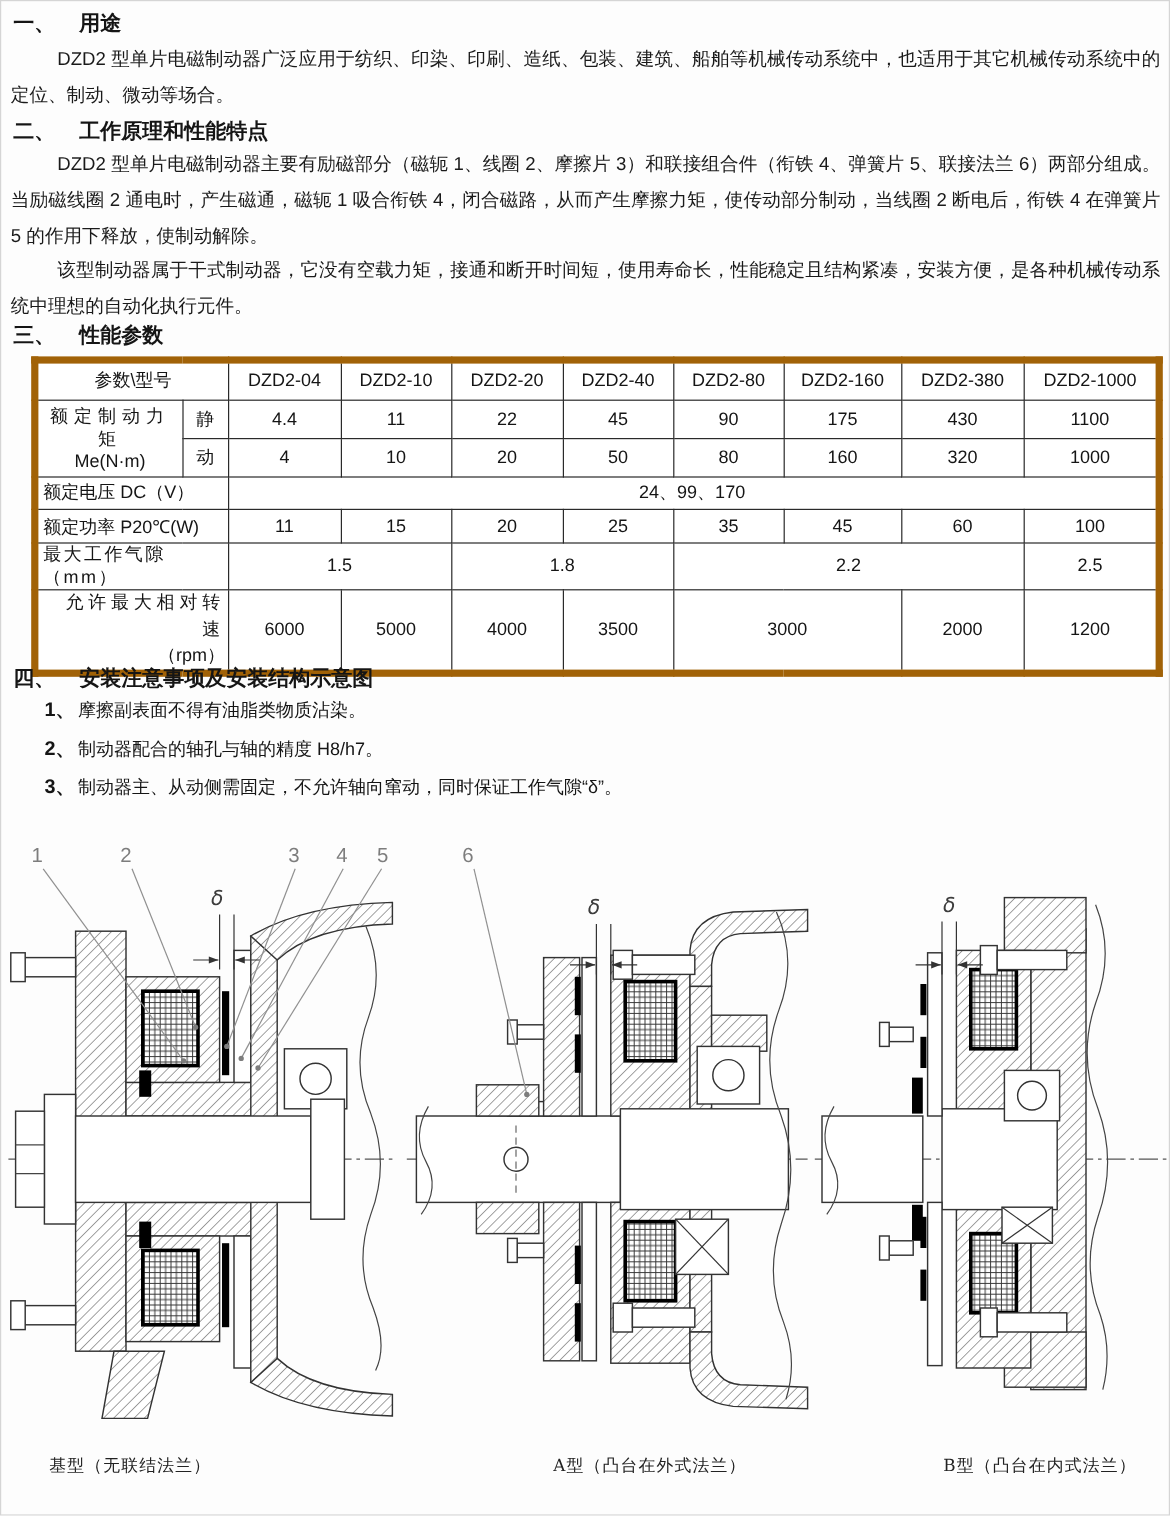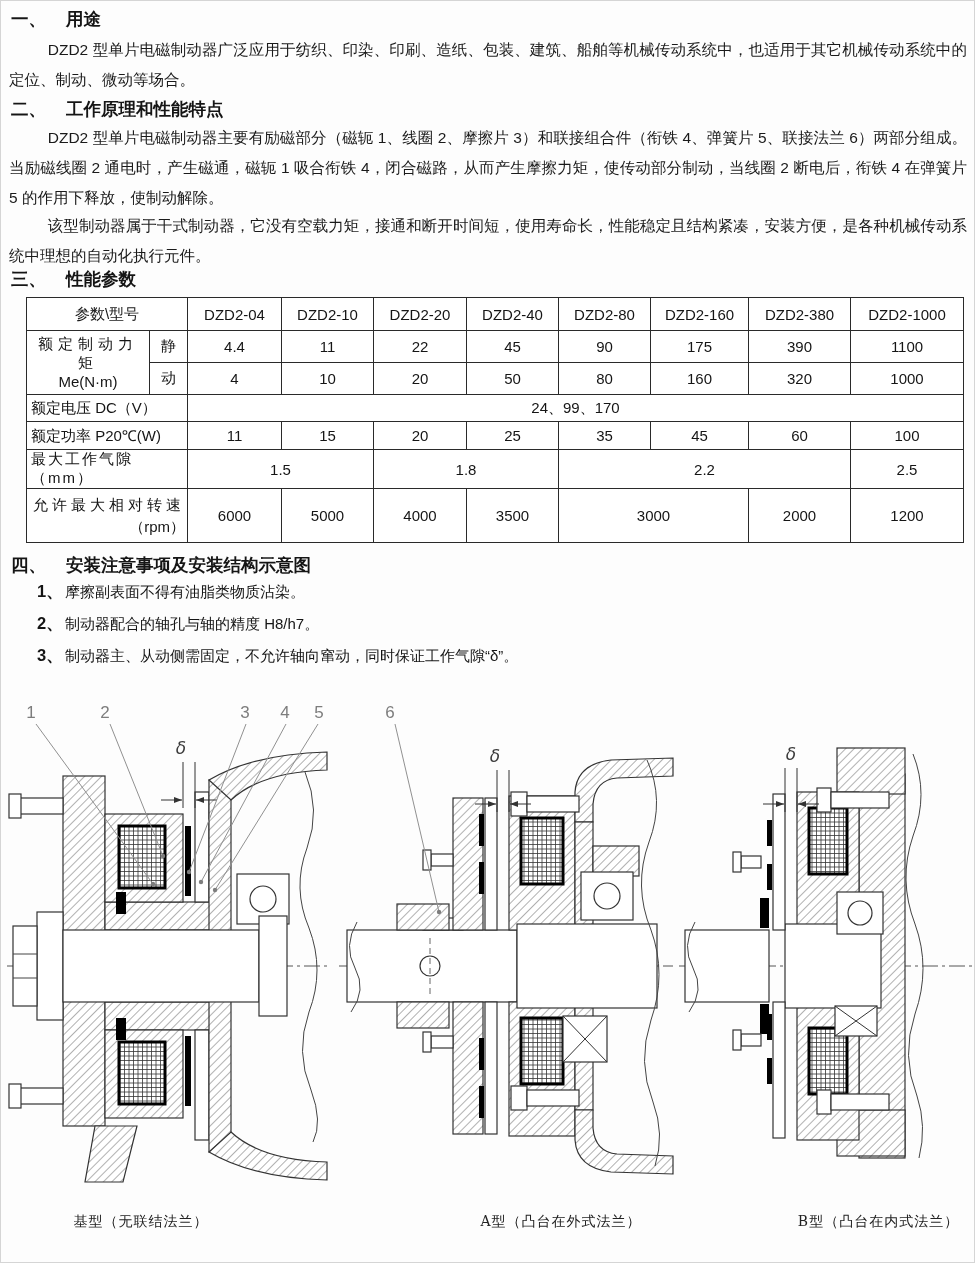--- a/index.html
+++ b/index.html
@@ -7,36 +7,36 @@
   .page{position:relative;width:975px;height:1263px;background:#fdfdfd;border:1px solid #d5d5d5;
         font-family:"Liberation Sans",sans-serif;color:#151515;overflow:hidden}
   .sec-head{position:absolute;left:10px;display:flex;font-weight:bold;font-size:17.5px;white-space:nowrap}
   .sec-head .sn{width:55px}
   .body-text{position:absolute;left:8px;width:958px;font-size:15.5px;line-height:30px;
              text-indent:2.5em;text-align:justify;color:#1a1a1a}
   .note-item{position:absolute;left:36px;font-size:15px;display:flex;align-items:baseline}
   .note-item .nn{font-weight:bold;font-size:16.5px;width:28px}
   
   table.params{position:absolute;left:25px;top:296px;width:937px;border-collapse:collapse;
-               table-layout:fixed;font-size:15px;text-align:center;border:1px solid #a16207;background:#fff}
+               table-layout:fixed;font-size:15px;text-align:center;border:6px solid #a16207;background:#fff}
   .params td{border:1px solid #2a2a2a;padding:0 2px;height:28px;overflow:hidden}
   .params .h{height:33px}
   .params .t{height:32px}
   .params .lbl{text-align:left;padding-left:4px}
   .params .sp5{letter-spacing:5px}
   .params .sp2{letter-spacing:2px}
   .params .spd1{display:block;letter-spacing:4px;line-height:22px;text-align:right;padding-left:4px}
   .params .spd2{display:block;line-height:22px;text-align:right;padding-left:4px}
   .params .vrow{height:27px}
   .params .grow{height:26px}
   .params .srow{height:54px}
   
   .fig{position:absolute;top:695px}
   .caption{position:absolute;top:1212px;font-family:"DejaVu Serif",serif;font-size:14px;
-           letter-spacing:1px;text-align:center;color:#222;white-space:nowrap}
+           letter-spacing:1px;text-align:left;color:#222;white-space:nowrap}
   svg .cl{stroke:#555;stroke-width:1;stroke-dasharray:16 4 3 4;fill:none}
   svg .ol{stroke:#333;stroke-width:1.2;fill:#fff}
   svg .olh{stroke:#333;stroke-width:1.2}
   svg .thin{stroke:#444;stroke-width:1;fill:none}
   svg .ldr{stroke:#909090;stroke-width:1;fill:none}
   svg .num{fill:#7d7d7d;font-size:17px;font-family:"Liberation Sans",sans-serif}
   svg .delta{fill:#3c3c3c;font-size:17px;font-style:italic;font-family:"DejaVu Sans",sans-serif}
   svg .blk{fill:#000;stroke:none}
   svg .dim{stroke:#333;stroke-width:1;fill:none}
   svg .arr{fill:#333;stroke:none}
@@ -96,21 +96,21 @@
         <span class="sp5">额定制动力矩</span><br>
         <span>Me(N·m)</span>
       </td>
       <td class="t">静</td>
       <td class="t">4.4</td>
       <td class="t">11</td>
       <td class="t">22</td>
       <td class="t">45</td>
       <td class="t">90</td>
       <td class="t">175</td>
-      <td class="t">390</td>
+      <td class="t">430</td>
       <td class="t">1100</td>
     </tr>
     <tr>
       <td class="t">动</td>
       <td class="t">4</td>
       <td class="t">10</td>
       <td class="t">20</td>
       <td class="t">50</td>
       <td class="t">80</td>
       <td class="t">160</td>

